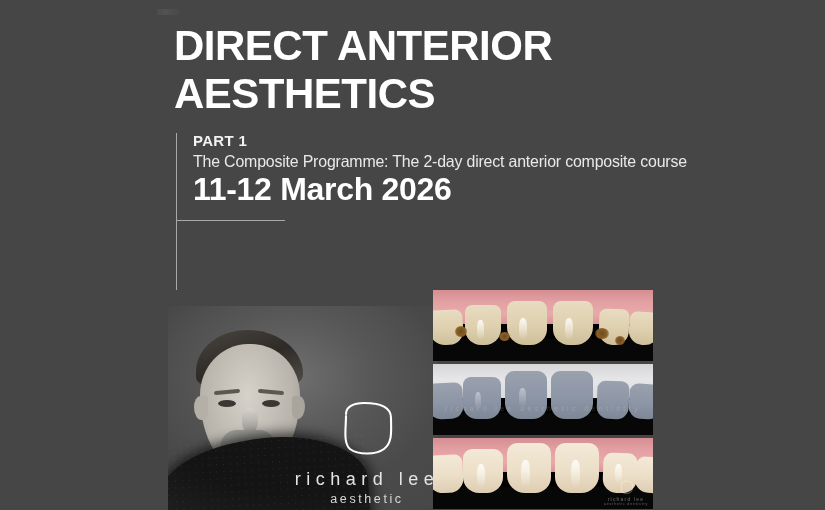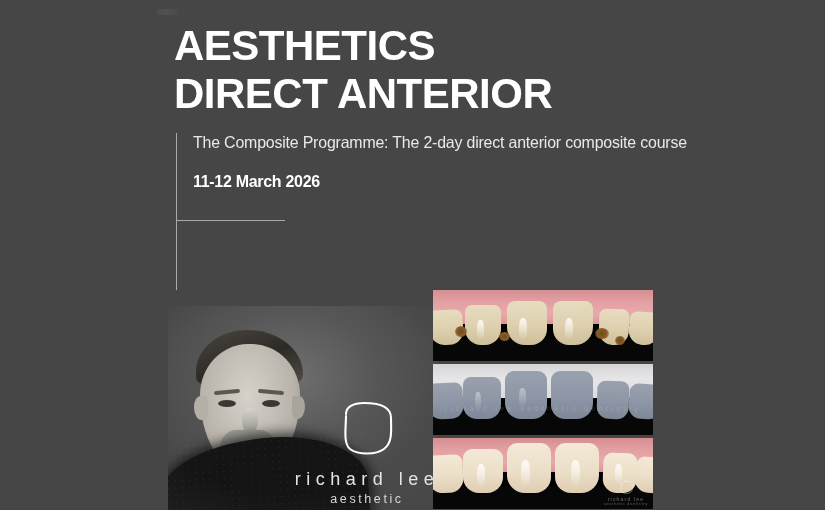--- a/index.html
+++ b/index.html
@@ -86,24 +86,24 @@
     line-height: 22px;
     font-weight: 300;
     letter-spacing: -0.2px;
     white-space: nowrap;
     transform: scaleX(0.965);
     transform-origin: left center;
   }
   .part-date {
     color: #ffffff;
     font-weight: bold;
-    font-size: 16px;
+    font-size: 32px;
     line-height: 30px;
     letter-spacing: -0.3px;
-    margin-top: 14px;
+    margin-top: 2px;
   }
 
   
   .portrait {
     position: absolute;
     left: 168px;
     top: 306px;
     width: 270px;
     height: 204px;
     overflow: hidden;
@@ -309,28 +309,29 @@
   }
 </style>
 </head>
 <body>
 
 <div id="poster">
 
   <div class="top-artifact"></div>
 
   <div class="title-block">
+    <div class="title-line">DIRECT ANTERIOR</div>
     <div class="title-line">AESTHETICS</div>
-    <div class="title-line">DIRECT ANTERIOR</div>
   </div>
 
   <div class="vrule"></div>
   <div class="hrule"></div>
 
   <div class="part" id="part1">
+    <div class="part-label">PART 1</div>
     <div class="part-desc">The Composite Programme: The 2-day direct anterior composite course</div>
     <div class="part-date">11-12 March 2026</div>
   </div>
 
 
   <div class="portrait">
     <div class="hair"></div>
     <div class="face"></div>
     <div class="ear-l"></div>
     <div class="ear-r"></div>

